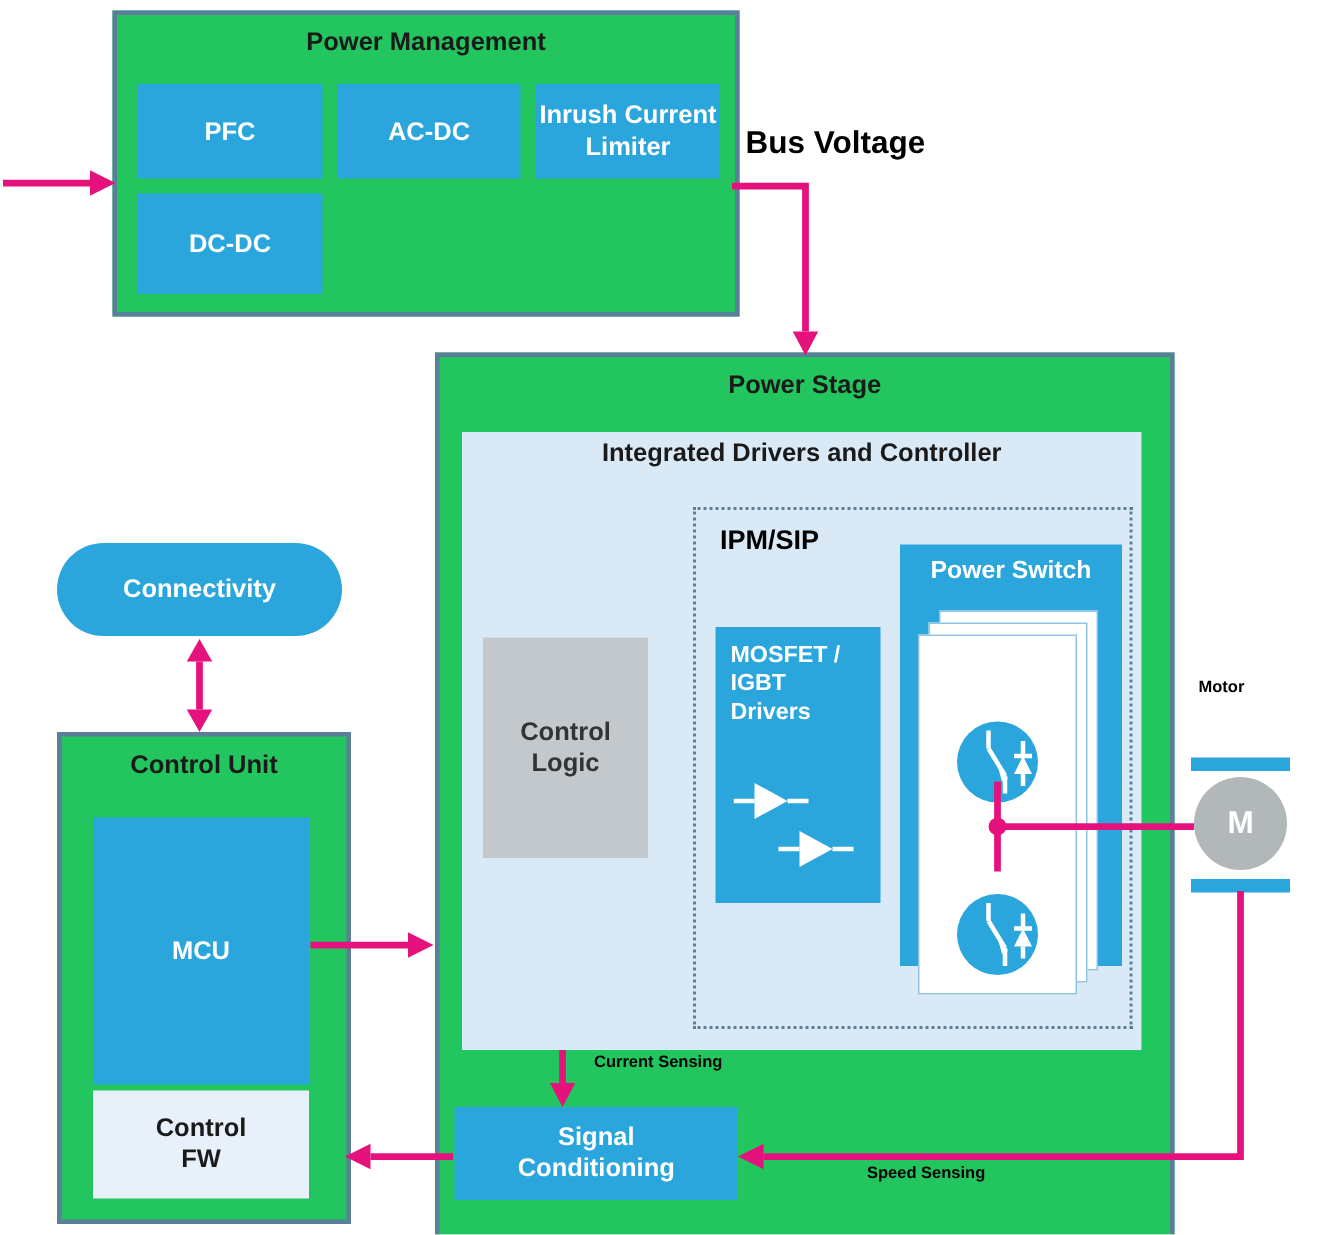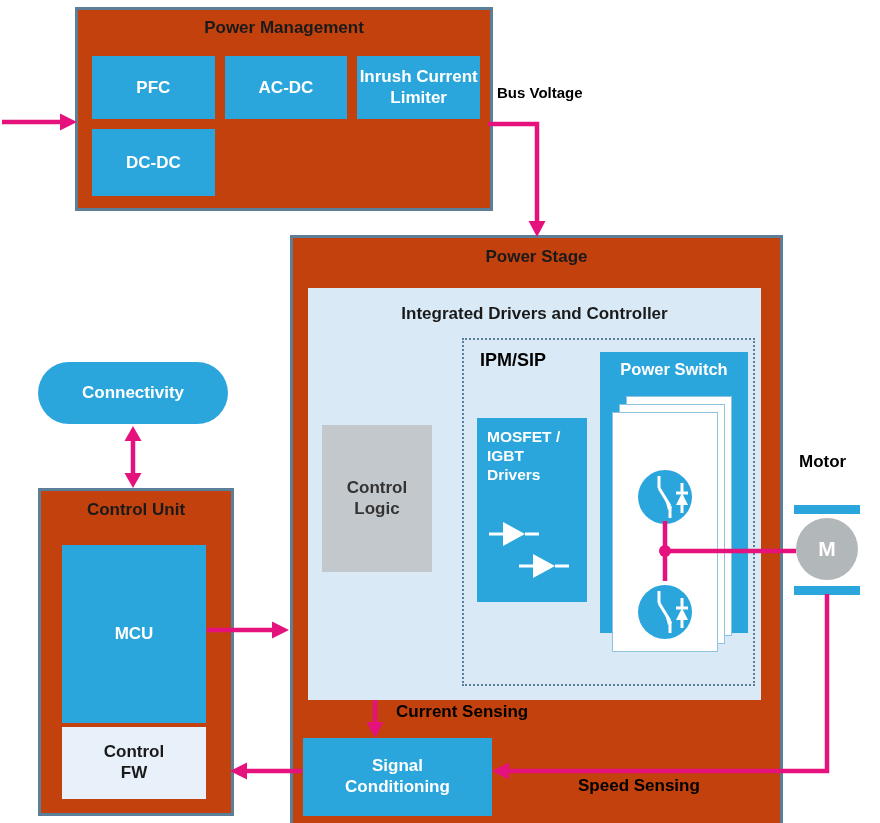--- a/index.html
+++ b/index.html
@@ -11,68 +11,68 @@
     --fwbg:#E8F1F9;
     --motorgray:#B2B7BA;
     --cardborder:#8FC3DE;
     --ink:#1a1a1a;
   }
   html,body{margin:0;padding:0;background:#fff;}
   #canvas{
     position:relative;width:880px;height:823px;background:#fff;overflow:hidden;
     font-family:"Liberation Sans",sans-serif;font-weight:700;color:var(--ink);
   }
-  .whitebox{position:absolute;background:#c2410c;border:3px solid var(--slate);}
+  .whitebox{position:absolute;background:#22c55e;border:3px solid var(--slate);}
   .bluebox{position:absolute;background:var(--blue);color:#fff;display:flex;align-items:center;justify-content:center;text-align:center;font-size:17px;}
   .box-title{position:absolute;left:0;right:0;text-align:center;font-size:17px;color:var(--ink);}
   .ml{white-space:pre-line;line-height:1.22;}
-  .flow-label{position:absolute;font-size:17px;color:#000;}
+  .flow-label{position:absolute;font-size:11px;color:#000;}
 
   
   .pm{left:75px;top:7px;width:412px;height:198px;}
   .pm-title{top:8px;}
   .pm-grid{position:absolute;left:14px;right:10px;top:46px;bottom:12px;display:grid;grid-template-columns:1fr 1fr 1fr;grid-template-rows:1fr 1.05fr;gap:10px;}
   .pm-grid .cell{background:var(--blue);color:#fff;display:flex;align-items:center;justify-content:center;text-align:center;font-size:17px;}
 
   
   .connectivity{left:38px;top:362px;width:190px;height:62px;border-radius:31px;}
   .control-unit{left:38px;top:488px;width:190px;height:322px;}
   .cu-title{top:9px;}
   .mcu{left:21px;top:54px;width:144px;height:178px;}
   .fw{position:absolute;left:21px;top:236px;width:144px;height:72px;background:var(--fwbg);color:var(--ink);display:flex;align-items:center;justify-content:center;text-align:center;font-size:17px;}
 
   
   .power-stage{left:290px;top:235px;width:487px;height:585px;}
   .ps-title{top:9px;}
   .integrated{position:absolute;left:15px;top:50px;width:453px;height:412px;background:var(--lightblue);}
-  .int-title{top:16px;}
+  .int-title{top:4px;}
   .control-logic{position:absolute;left:14px;top:137px;width:110px;height:147px;background:var(--grayblock);color:#333;display:flex;align-items:center;justify-content:center;text-align:center;font-size:17px;}
   .ipm{position:absolute;left:154px;top:50px;width:289px;height:344px;border:2px dotted var(--slate);}
   .ipm-label{position:absolute;left:16px;top:10px;font-size:18px;color:#000;}
   .mosfet{left:13px;top:78px;width:110px;height:184px;justify-content:flex-start;align-items:flex-start;}
   .mosfet-text{padding:10px 0 0 10px;text-align:left;font-size:15.5px;}
   .amp-svg{position:absolute;left:12px;top:98px;}
-  .power-switch{left:136px;top:12px;width:148px;height:281px;display:block;}
+  .power-switch{left:136px;top:23px;width:148px;height:281px;display:block;}
   .ps-label{position:absolute;left:0;right:0;top:8px;text-align:center;color:#fff;font-size:16.5px;}
   .card{position:absolute;width:106px;height:240px;background:#fff;border:1px solid var(--cardborder);box-sizing:border-box;}
   .card.back{left:26px;top:44px;}
   .card.mid{left:19px;top:52px;}
   .card.front{left:12px;top:60px;}
 
   
-  .signal{left:303px;top:738px;width:189px;height:78px;}
+  .signal{left:303px;top:738px;width:189px;height:62px;}
 
   
   .motor-circle{position:absolute;left:796px;top:518px;width:62px;height:62px;border-radius:50%;background:var(--motorgray);color:#fff;display:flex;align-items:center;justify-content:center;font-size:21px;}
   .motor-bar{position:absolute;left:794px;width:66px;height:9px;background:var(--blue);}
   .motor-bar.top{top:505px;}
   .motor-bar.bottom{top:586px;}
 
   
-  .bus-label{left:497px;top:84px;font-size:15px;}
+  .bus-label{left:497px;top:84px;font-size:21px;}
   .cur-label{left:396px;top:702px;}
   .spd-label{left:578px;top:776px;}
   .motor-label{left:799px;top:452px;}
 
   
   #arrows{position:absolute;left:0;top:0;width:880px;height:823px;z-index:50;pointer-events:none;}
 </style>
 </head>
 <body>
 

